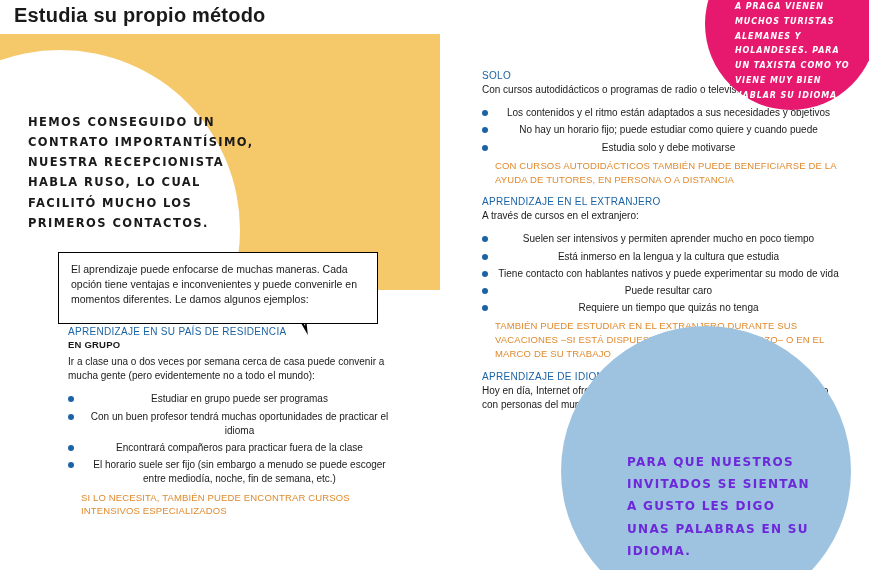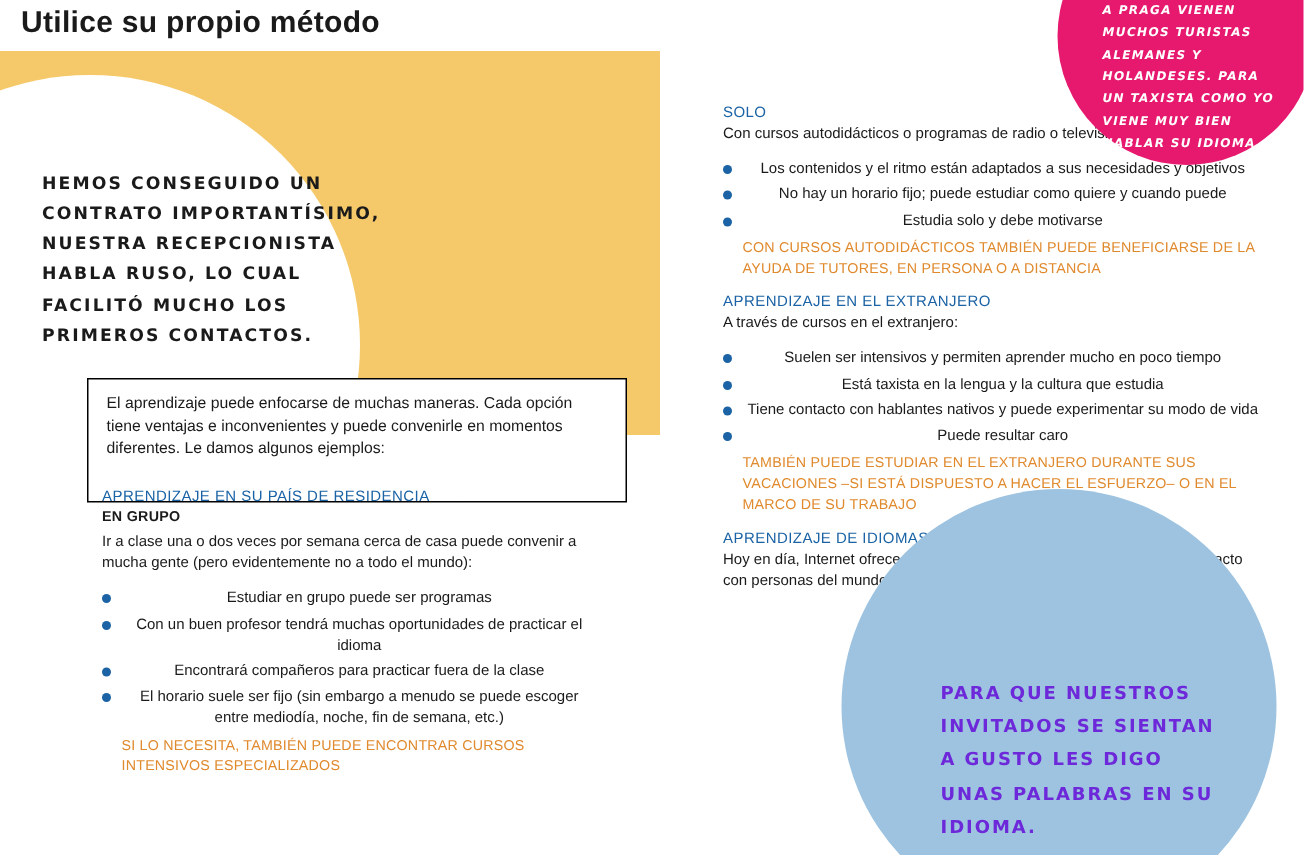--- a/index.html
+++ b/index.html
@@ -63,24 +63,24 @@
     width: 240px;
     font-size: 11.5px;
     color: #1a1a1a;
   }
 
   
   .callout {
     position: absolute;
     left: 58px;
     top: 252px;
-    width: 360px;
+    width: 320px;
     border: 1.5px solid #000000;
     background: #ffffff;
-    padding: 9px 12px 26px 12px;
+    padding: 9px 12px 15px 12px;
     box-sizing: border-box;
   }
   .callout p {
     margin: 0;
     font-size: 10.5px;
     line-height: 1.45;
     color: #1a1a1a;
   }
   .callout-tail {
     position: absolute;
@@ -218,21 +218,21 @@
   }
 </style>
 </head>
 <body>
 
 <div class="page">
 
   <div class="yellow-band"></div>
   <div class="white-circle"></div>
 
-  <div class="title">Utilice su propio método</div>
+  <div class="title">Estudia su propio método</div>
 
   <div class="handwritten hand-left">Hemos conseguido un contrato importantísimo, nuestra recepcionista habla ruso, lo cual facilitó mucho los primeros contactos.</div>
 
   <div class="callout-tail"></div>
   <div class="callout-tail-inner"></div>
   <div class="callout">
     <p>El aprendizaje puede enfocarse de muchas maneras. Cada opción tiene ventajas e inconvenientes y puede convenirle en momentos diferentes. Le damos algunos ejemplos:</p>
   </div>
 
   <div class="col-left">
@@ -256,23 +256,24 @@
       <li>Los contenidos y el ritmo están adaptados a sus necesidades y objetivos</li>
       <li>No hay un horario fijo; puede estudiar como quiere y cuando puede</li>
       <li>Estudia solo y debe motivarse</li>
     </ul>
     <p class="note note-indent">Con cursos autodidácticos también puede beneficiarse de la ayuda de tutores, en persona o a distancia</p>
 
     <p class="sec-head">Aprendizaje en el extranjero</p>
     <p class="body-text">A través de cursos en el extranjero:</p>
     <ul class="bullets">
       <li>Suelen ser intensivos y permiten aprender mucho en poco tiempo</li>
-      <li>Está taxista en la lengua y la cultura que estudia</li>
+      <li>Está inmerso en la lengua y la cultura que estudia</li>
       <li>Tiene contacto con hablantes nativos y puede experimentar su modo de vida</li>
       <li>Puede resultar caro</li>
+      <li>Requiere un tiempo que quizás no tenga</li>
     </ul>
     <p class="note note-indent">También puede estudiar en el extranjero durante sus vacaciones –si está dispuesto a hacer el esfuerzo– o en el marco de su trabajo</p>
 
     <p class="sec-head">Aprendizaje de idiomas virtual</p>
     <p class="body-text">Hoy en día, Internet ofrece cada vez más oportunidades de entrar en contacto con personas del mundo entero.</p>
   </div>
 
   <div class="pink-circle"></div>
   <div class="handwritten hand-pink">A Praga vienen muchos turistas alemanes y holandeses. Para un taxista como yo viene muy bien hablar su idioma.</div>
 

